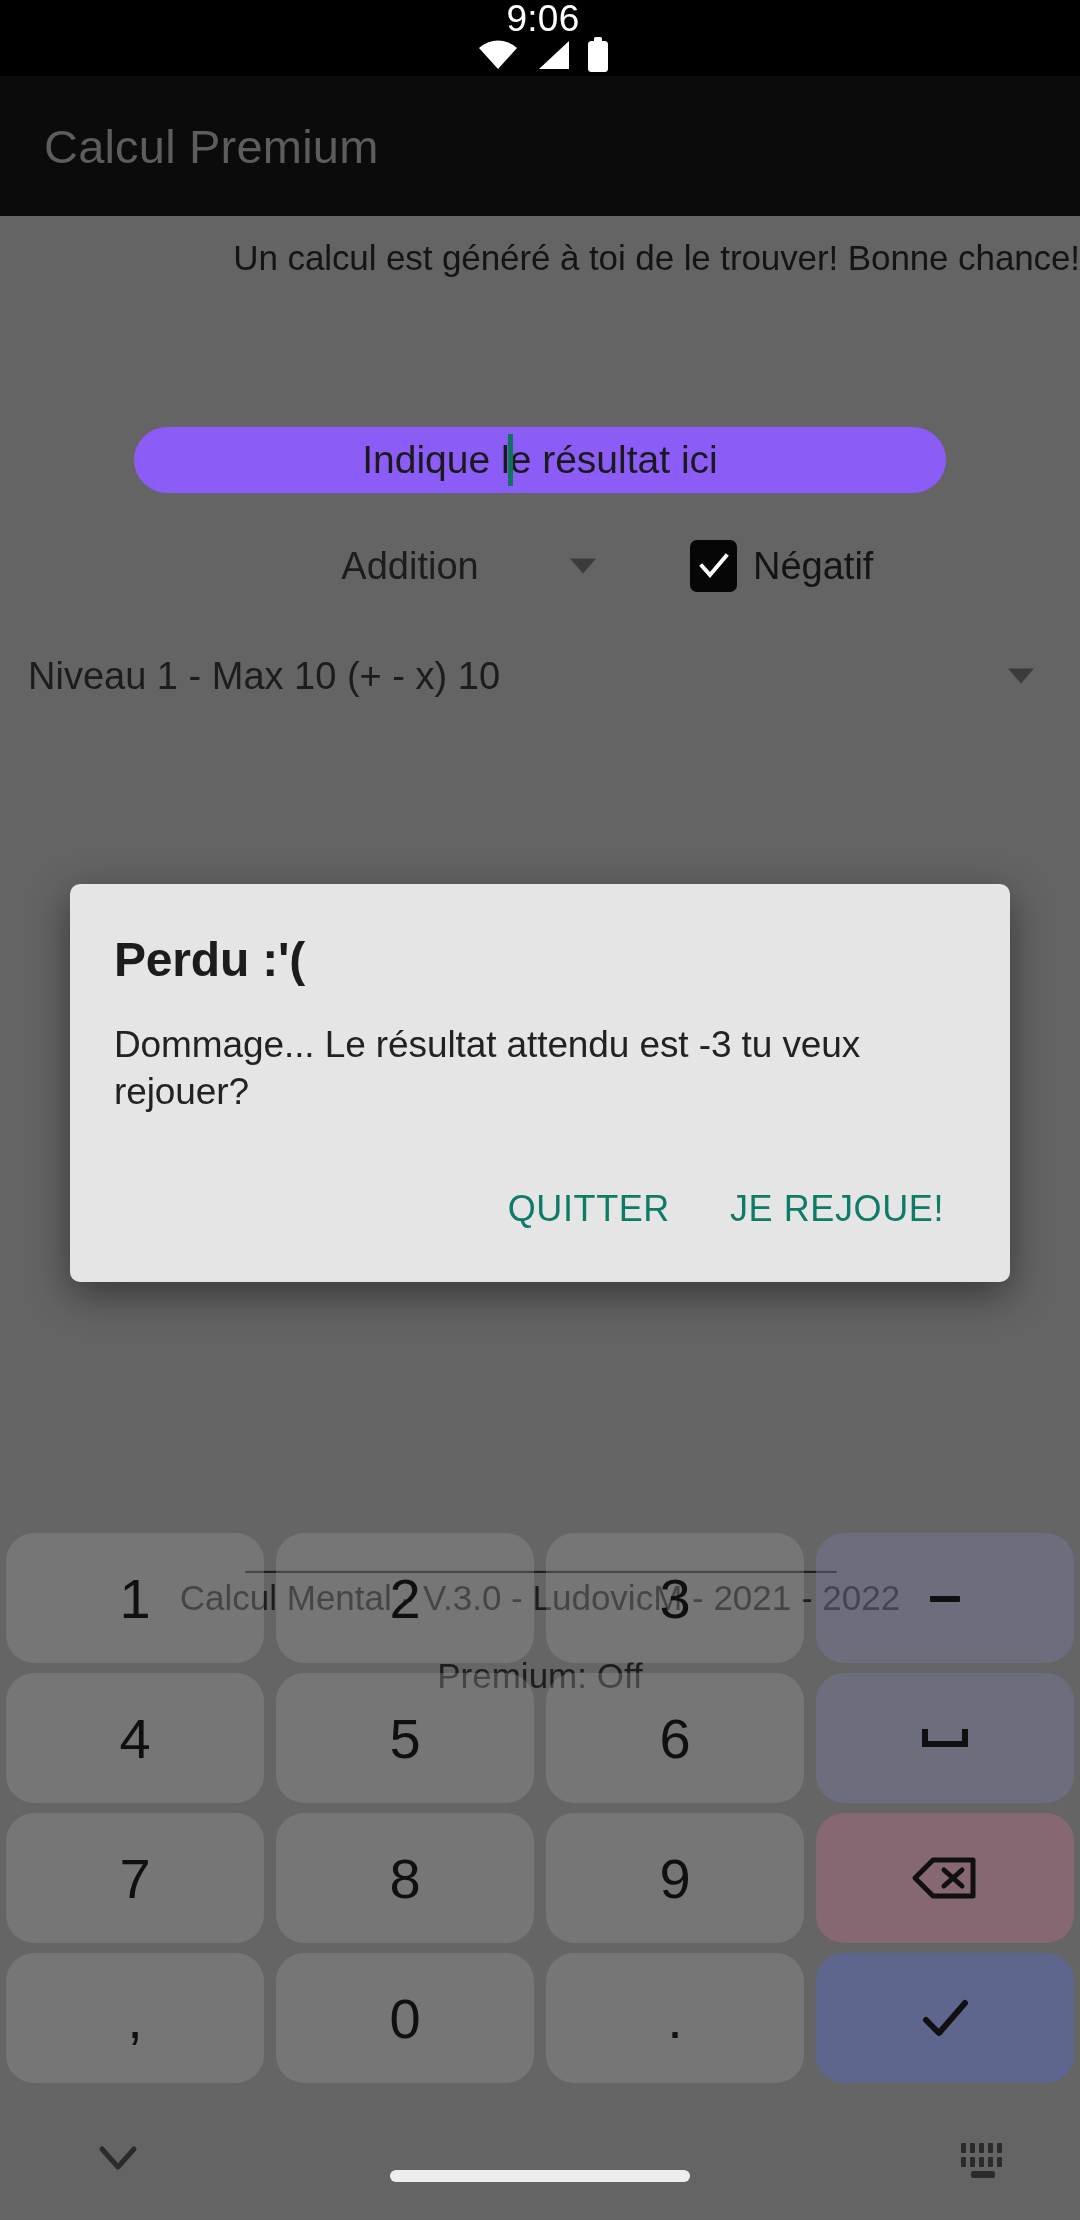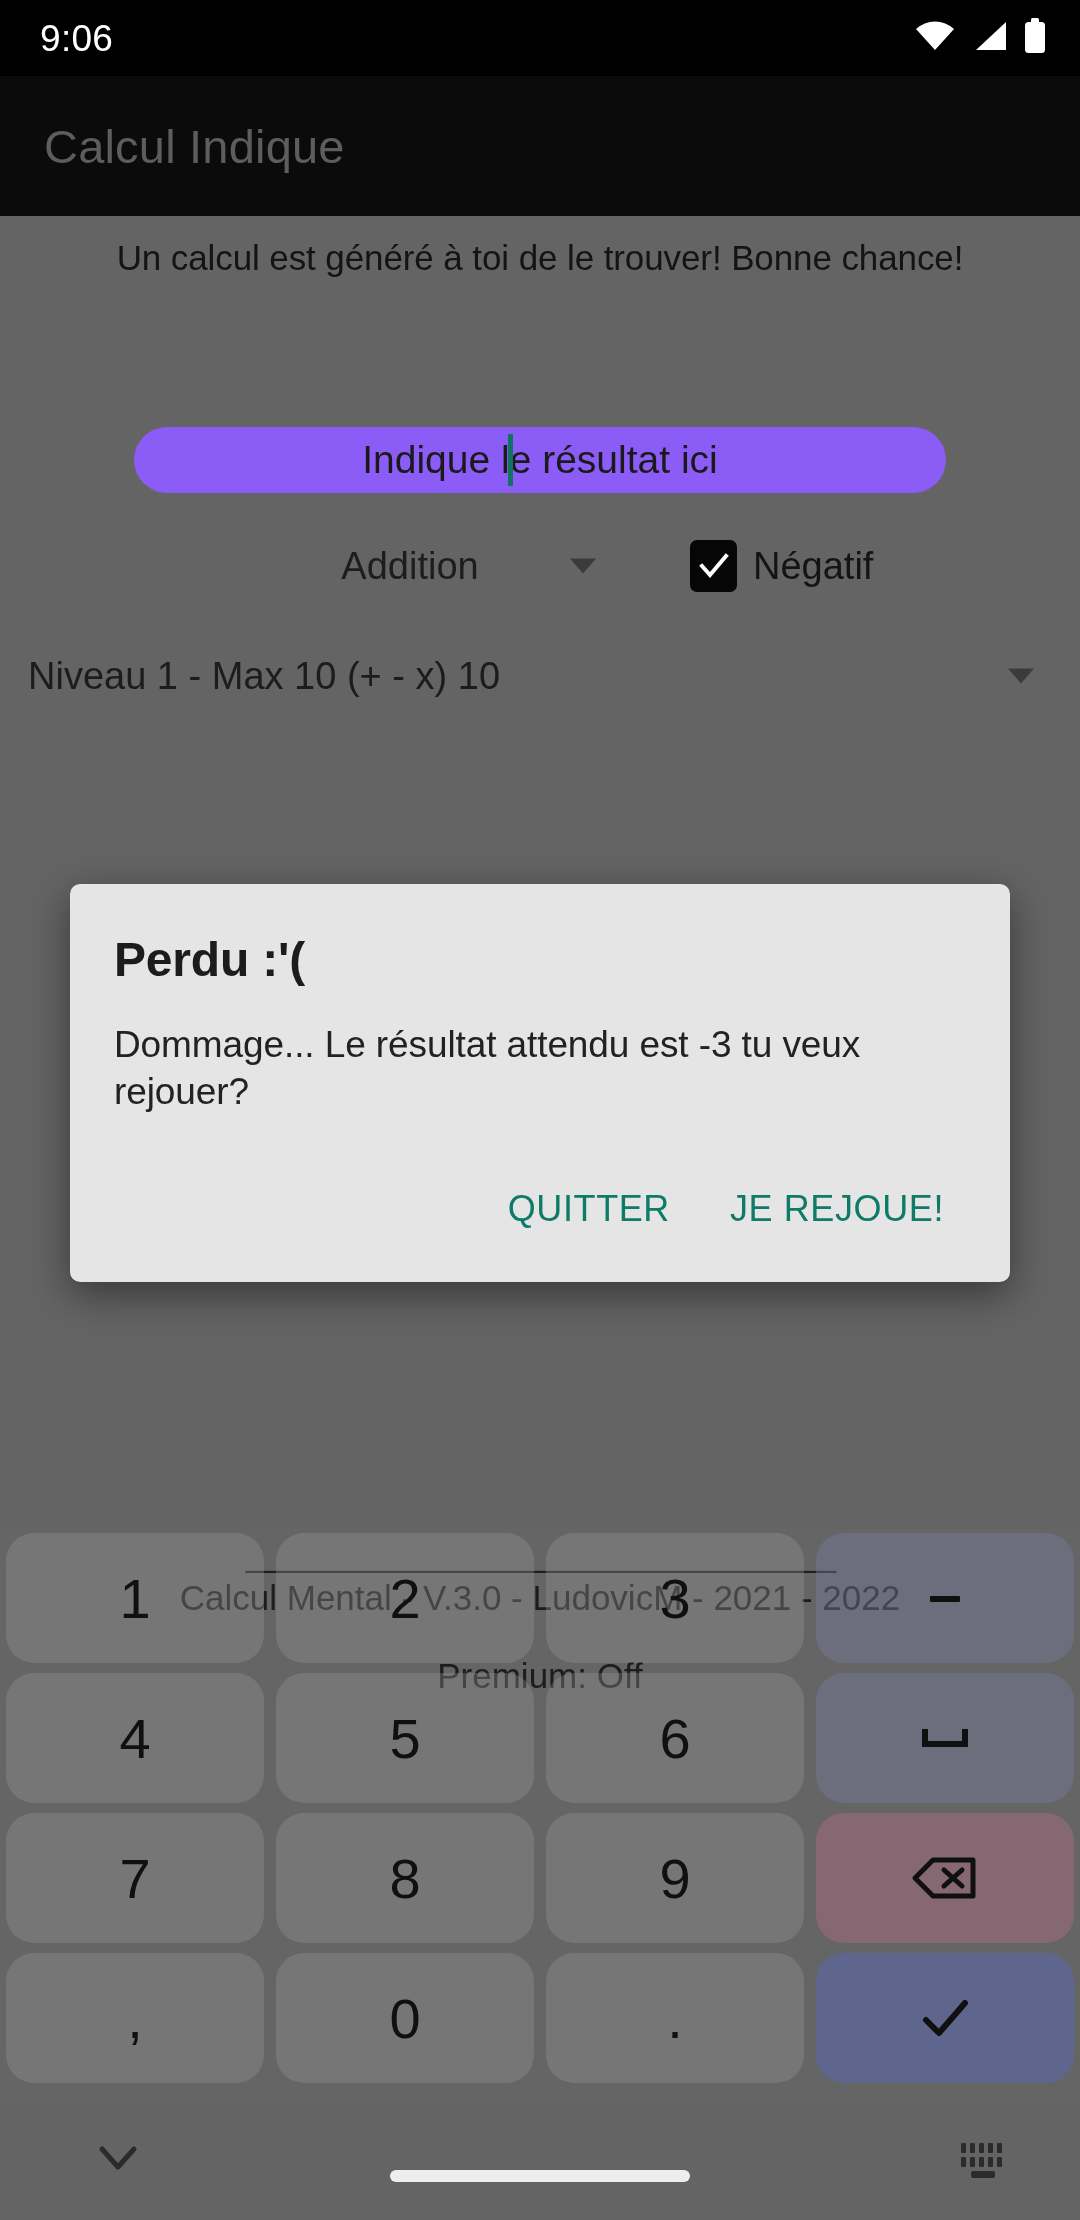--- a/index.html
+++ b/index.html
@@ -22,20 +22,21 @@
   #status-bar {
     position: absolute;
     top: 0; left: 0;
     width: 1080px;
     height: 76px;
     background: #000000;
     display: flex;
     align-items: center;
     justify-content: space-between;
     padding: 0 34px 0 40px;
+    flex-direction: column;
   }
   #status-clock {
     color: #ffffff;
     font-size: 37px;
     letter-spacing: 0.3px;
     line-height: 1;
   }
   #status-icons {
     display: flex;
     align-items: center;
@@ -66,21 +67,21 @@
     position: absolute;
     top: 216px; left: 0;
     width: 1080px;
     height: 2004px;
     background: #646464;
   }
 
   #hint-text {
     position: absolute;
     top: 22px; left: 0; width: 1080px;
-    text-align: center;
+    text-align: right;
     color: #141414;
     font-size: 35px;
     letter-spacing: -0.1px;
   }
 
   #calc-expression {
     position: absolute;
     top: 105px; left: 0; width: 1080px;
     text-align: center;
     color: #151515;
@@ -335,21 +336,21 @@
       <span class="sicon">
         <svg width="22" height="36" viewBox="0 0 22 36">
           <rect x="7" y="0" width="8" height="5" rx="1.5" fill="#ffffff"></rect>
           <rect x="1" y="4" width="20" height="31" rx="3.5" fill="#ffffff"></rect>
         </svg>
       </span>
     </div>
   </div>
 
   <div id="app-bar">
-    <div id="app-title">Calcul Indique</div>
+    <div id="app-title">Calcul Premium</div>
   </div>
 
   <div id="app-body">
 
     <div id="hint-text">Un calcul est généré à toi de le trouver! Bonne chance!</div>
 
 
     <div id="answer-field">
       <span id="answer-placeholder">Indique le résultat ici</span>
     </div>

